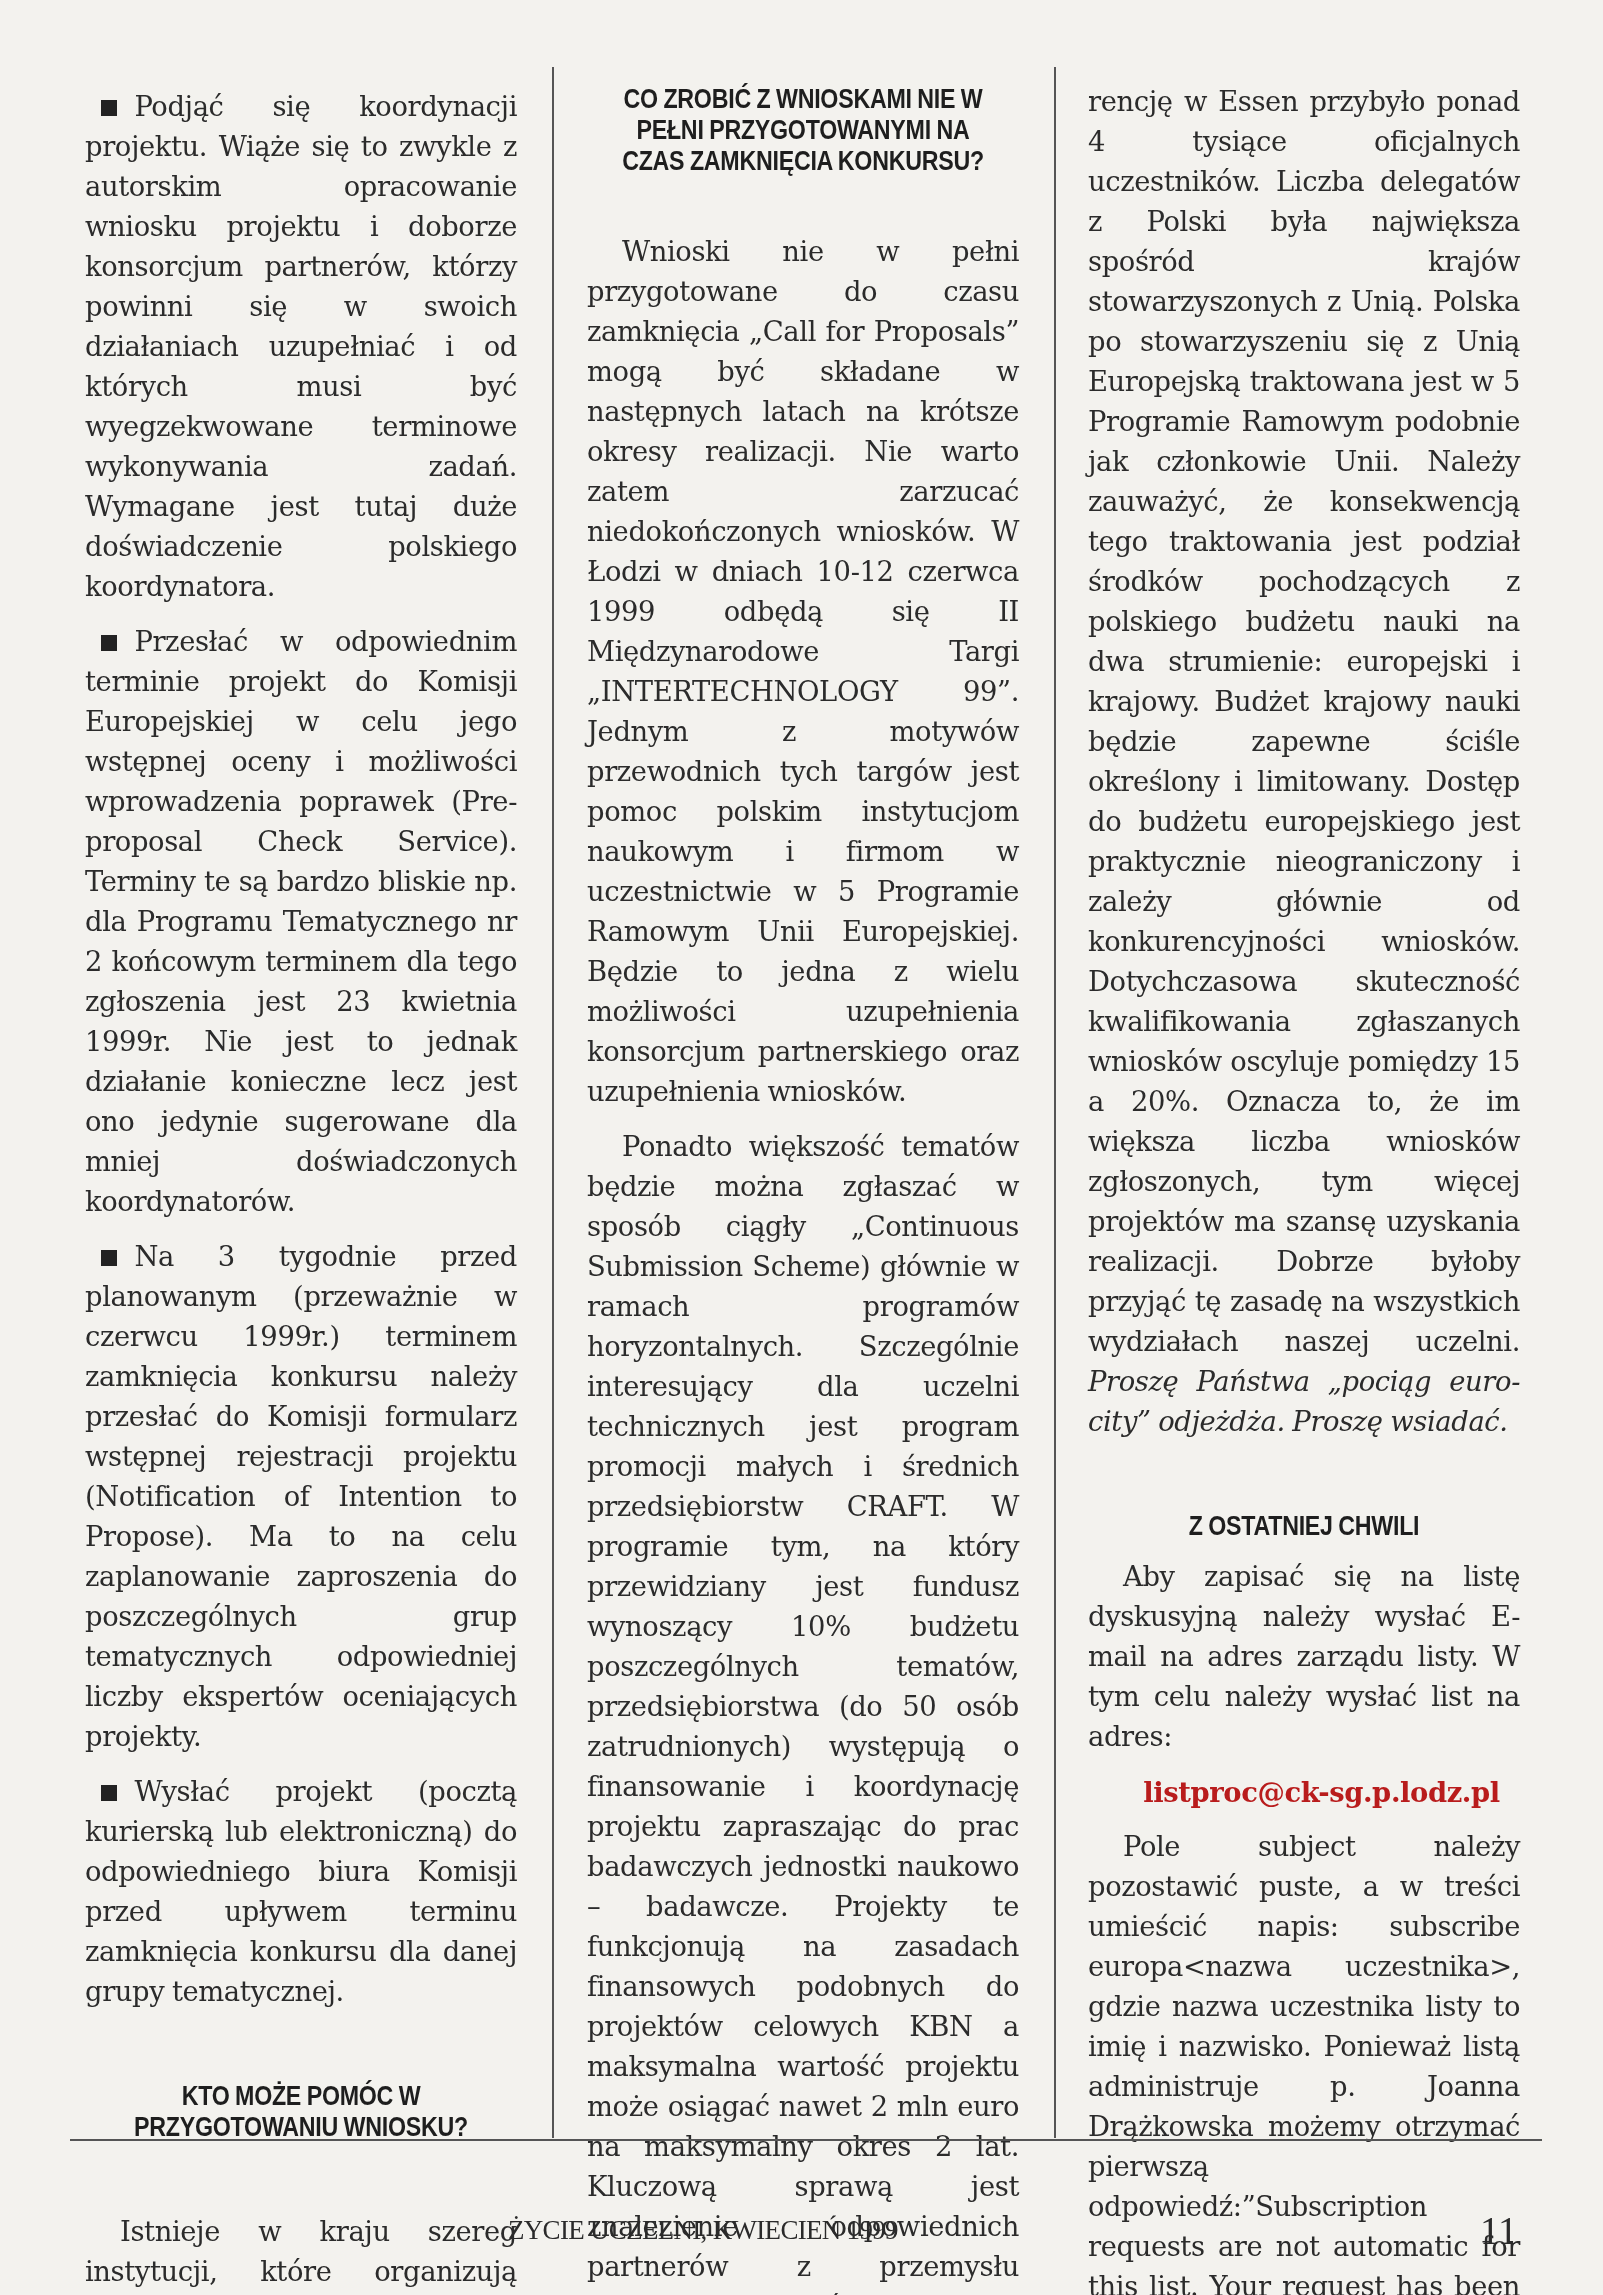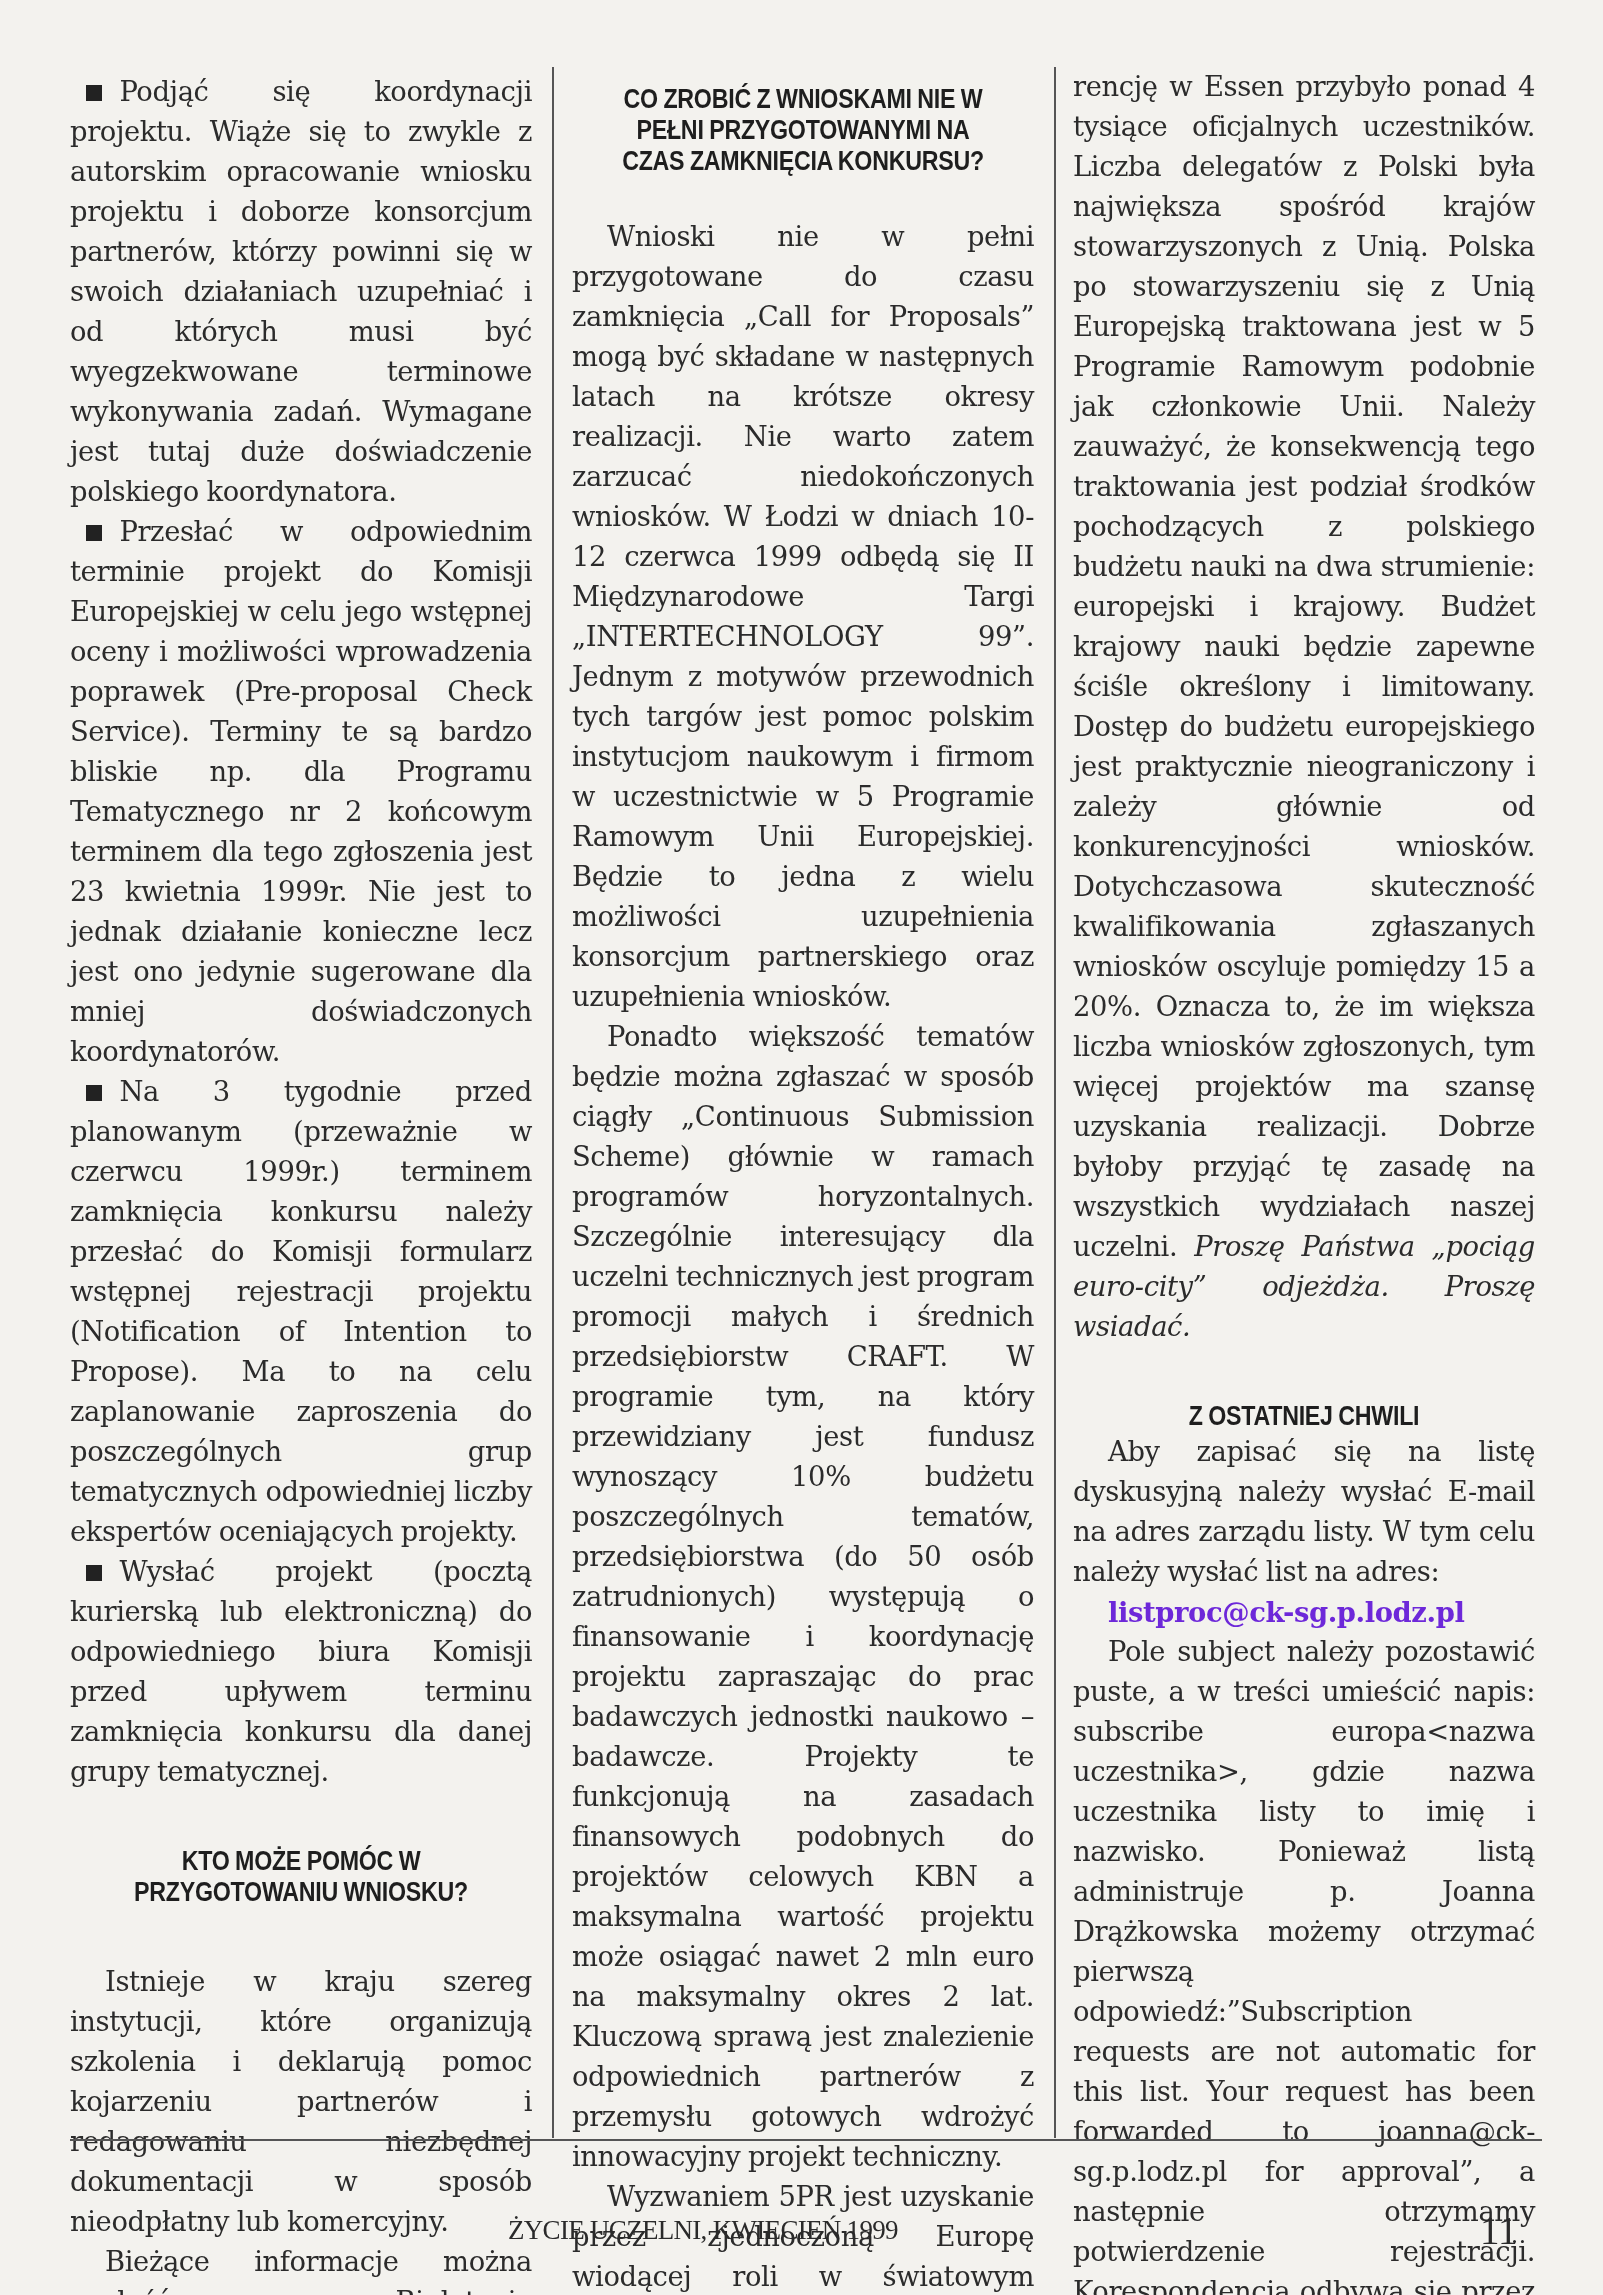--- a/index.html
+++ b/index.html
@@ -25,21 +25,21 @@
   #col-mid   { left: 572px;  width: 462px; top: 84px; }
   #col-right { left: 1073px; width: 462px; top: 67px; }
   .rule-v {
     position: absolute; width: 2px; background: #555;
   }
   #rule-1 { left: 552px; top: 67px; height: 2071px; }
   #rule-2 { left: 1054px; top: 67px; height: 2071px; }
   .rule-h {
     position: absolute; left: 70px; top: 2139px; width: 1472px; height: 2px; background: #555;
   }
-  p { margin: 0; }
+  p { margin: 15px; }
   .para { text-indent: 0; }
   .indent { text-indent: 35px; }
   .bullet::before {
     content: "";
     display: inline-block;
     width: 16px; height: 16px;
     background: #222;
     margin: 0 17.4px 1.3px 16px;
     vertical-align: middle;
   }
@@ -50,22 +50,22 @@
     line-height: 31px;
     text-align: center;
     letter-spacing: -0.3px;
     transform: scaleX(0.86);
     color: #1e1e1e;
   }
   .link {
     font-weight: bold;
     padding-left: 35px;
     display: block;
-    text-align: left;
-    color: #6d28d9;
+    text-align: center;
+    color: #b91c1c;
   }
   .ital { font-style: italic; }
   .spacer-m { height: 40px; }
   .spacer-l { height: 54px; }
   #footer-title {
     position: absolute; left: 508px; top: 2215px;
     font-family: "Liberation Serif", serif;
     font-size: 27px; letter-spacing: -0.7px;
     color: #2a2a2a;
     text-align: center;

